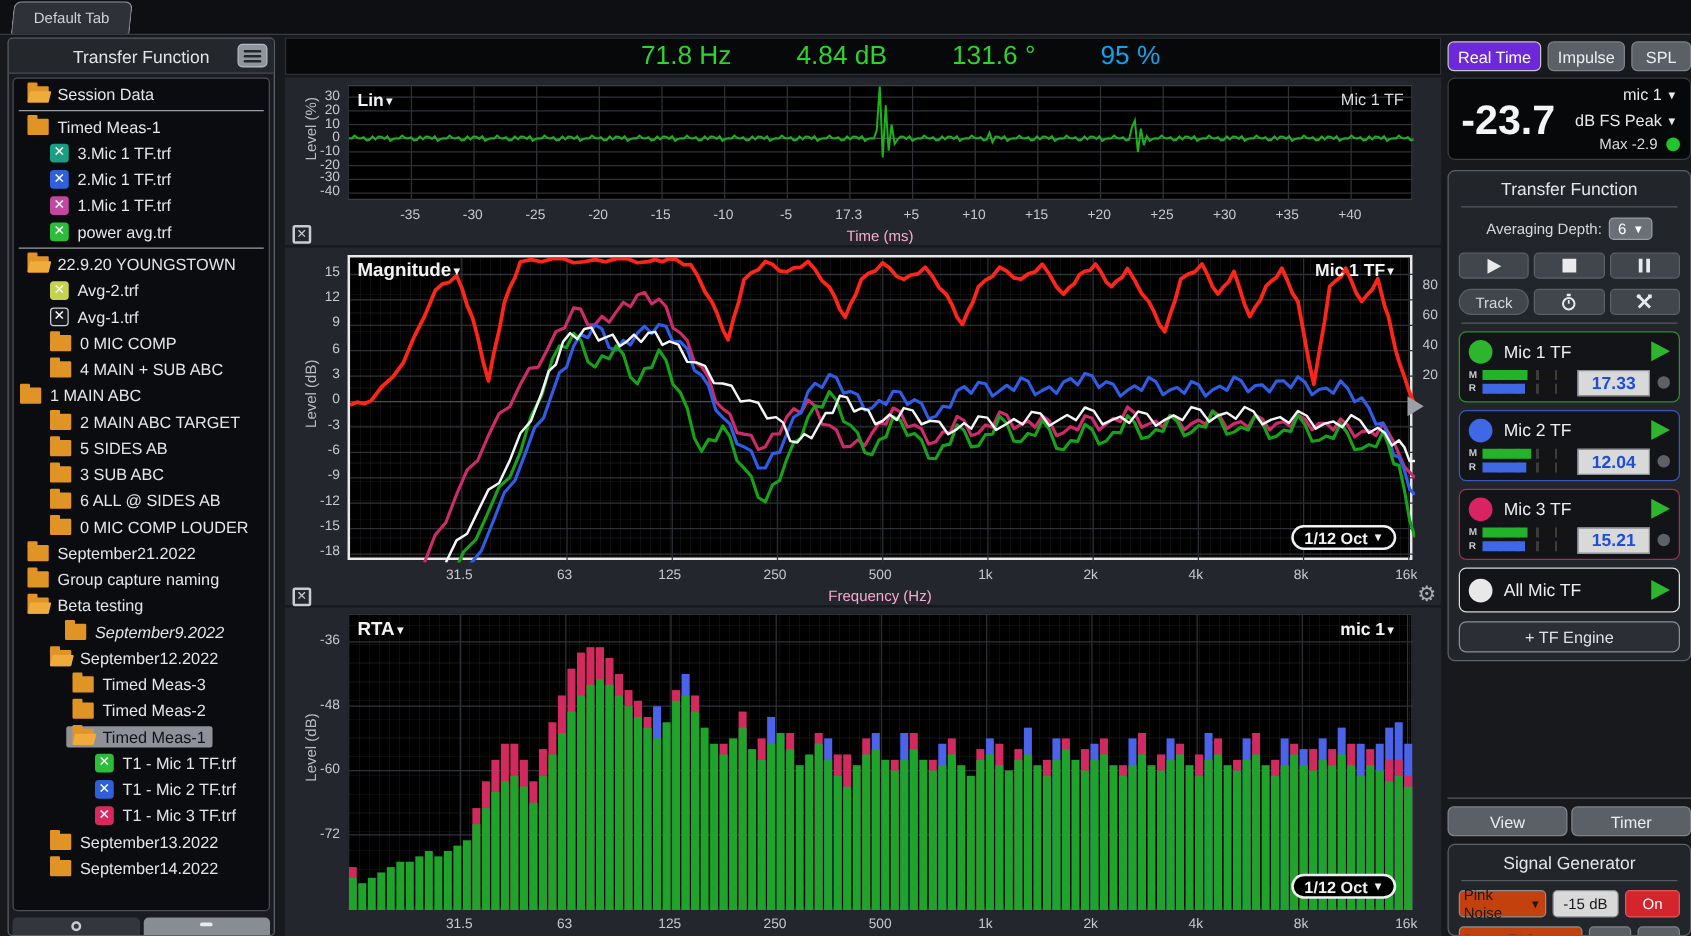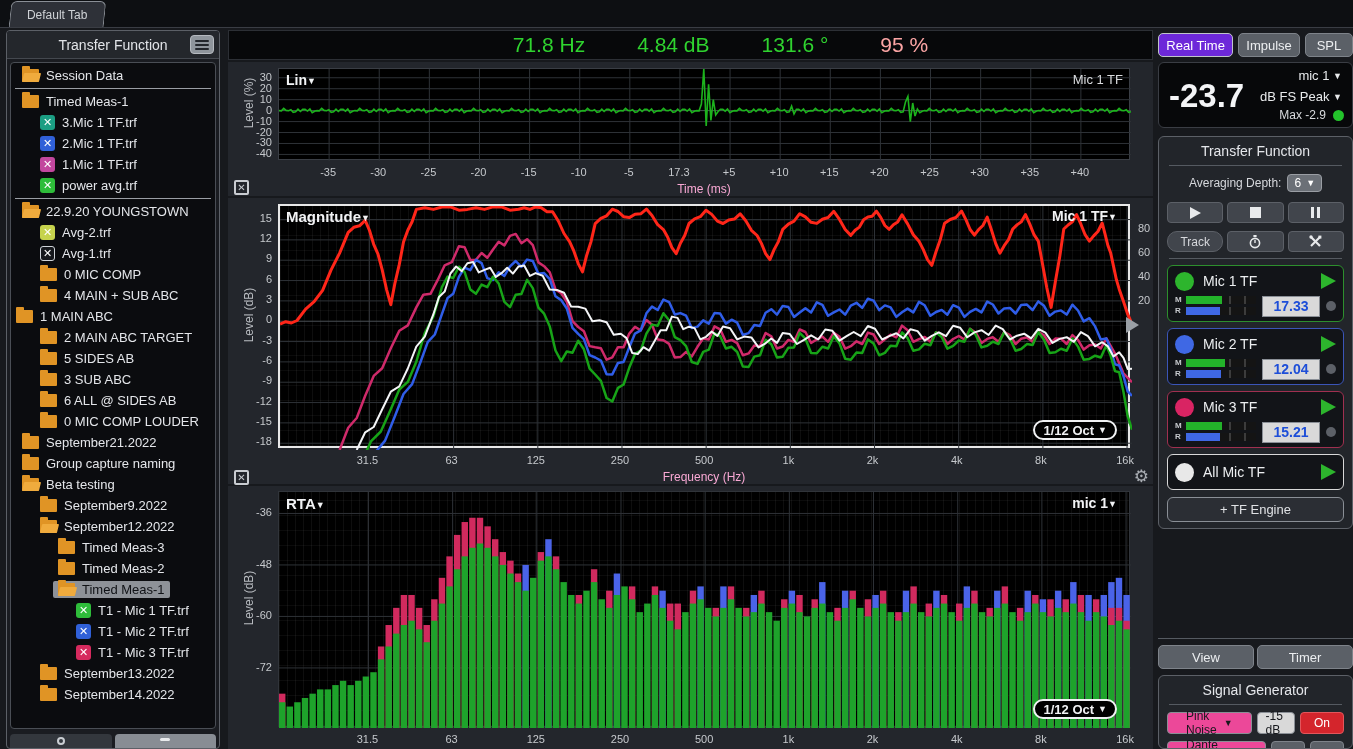--- a/index.html
+++ b/index.html
@@ -40,21 +40,21 @@
   .sb-foot .fb.light { background:#888d94; }
   .mag-glass { position:absolute; left:50%; top:3px; width:8px; height:8px; border:2px solid #c9cdd2; border-radius:50%; transform:translateX(-50%); }
   .up-glyph { position:absolute; left:50%; top:4px; transform:translateX(-50%); width:10px; height:3px; background:#e8eaec; border-radius:2px; }
 
   
   .main { width:925px; margin-left:8px; display:flex; flex-direction:column; }
   .readout { height:30px; background:#07080a; border:1px solid #2c2f35; display:flex; align-items:center;
     justify-content:center; gap:52px; font-size:21px; transform:none; }
   .readout .grp { transform:translateX(30px); display:flex; gap:52px; }
   .ro-green { color:#2fd32f; }
-  .ro-red { color:#fca5a5; }
+  .ro-red { color:#0ea5e9; }
 
   .panel { position:relative; background:#23262c; margin-top:2px; }
   .plot { position:absolute; background:#000; }
   .plot.fine { background-image:
       repeating-linear-gradient(90deg, rgba(255,255,255,.055) 0 1px, transparent 1px 8px),
       repeating-linear-gradient(0deg, rgba(255,255,255,.045) 0 1px, transparent 1px 15px); }
   .plot svg { position:absolute; left:0; top:0; }
   .corner { position:absolute; font-weight:bold; color:#f2f3f5; z-index:5; }
   .caret { font-size:9px; vertical-align:1px; }
   .ylab { position:absolute; color:#b9bcc1; font-size:12px; transform:rotate(-90deg); transform-origin:center; white-space:nowrap; }
@@ -111,22 +111,22 @@
   .mfill { position:absolute; left:0; top:0; bottom:0; }
   .vbox { width:58px; height:21px; background:#d9d9d9; border:1px solid #8a8f96; color:#1d4ed8; font-size:14px; font-weight:bold;
     display:flex; align-items:center; justify-content:center; }
   .graydot { width:10px; height:10px; border-radius:50%; background:#5c6067; }
   .tfengine { margin-top:7px; height:25px; background:#2b2e34; border:1px solid #8a8f96; border-radius:6px;
     color:#dfe1e4; font-size:13px; display:flex; align-items:center; justify-content:center; cursor:pointer; }
   .spacer { flex:1; }
   .vt { display:flex; gap:3px; margin-top:6px; border-top:1px solid #555a61; padding-top:6px; }
   .siggen { margin-top:6px; flex:0 0 auto; overflow:hidden; height:74px; }
   .sg-row { display:flex; gap:5px; margin-top:7px; }
-  .lightsel { background:#ec4899; border:1px solid #8a8f96; border-radius:4px; color:#17191d; font-size:12px;
-    padding:2px 18px; display:flex; align-items:center; gap:7px; height:22px; cursor:pointer; flex:1; }
+  .lightsel { background:#c2410c; border:1px solid #8a8f96; border-radius:4px; color:#17191d; font-size:12px;
+    padding:2px 3px; display:flex; align-items:center; gap:7px; height:22px; cursor:pointer; flex:1; }
   .lightbtn { background:#d9d9d9; border:1px solid #8a8f96; border-radius:4px; color:#17191d; font-size:12px;
     height:22px; display:flex; align-items:center; justify-content:center; padding:0 8px; cursor:pointer; }
   .onbtn { background:#d4252c; border:1px solid #e2565c; border-radius:4px; color:#fff; font-size:12px; height:22px;
     display:flex; align-items:center; justify-content:center; padding:0 13px; cursor:pointer; }
   .stub { background:#5b6067; border:1px solid #7e838a; border-radius:4px; height:22px; flex:0 0 34px; }
   .icon-svg { display:block; }
 </style>
 </head>
 <body>
 
@@ -307,21 +307,21 @@
           <div class="trow" style="padding-left: 6px;">
             <span class="inner">
               <span class="ficon open">
                 <span class="tabf"></span>
                 <span class="back"></span>
                 <span class="front"></span>
               </span>
               <span>Beta testing</span>
             </span>
           </div>
-          <div class="trow" style="padding-left: 24px;">
+          <div class="trow" style="padding-left: 36px; font-style: italic;">
             <span class="inner">
               <span class="ficon">
                 <span class="tabf"></span>
                 <span class="back"></span>
               </span>
               <span>September9.2022</span>
             </span>
           </div>
           <div class="trow" style="padding-left: 24px;">
             <span class="inner">

